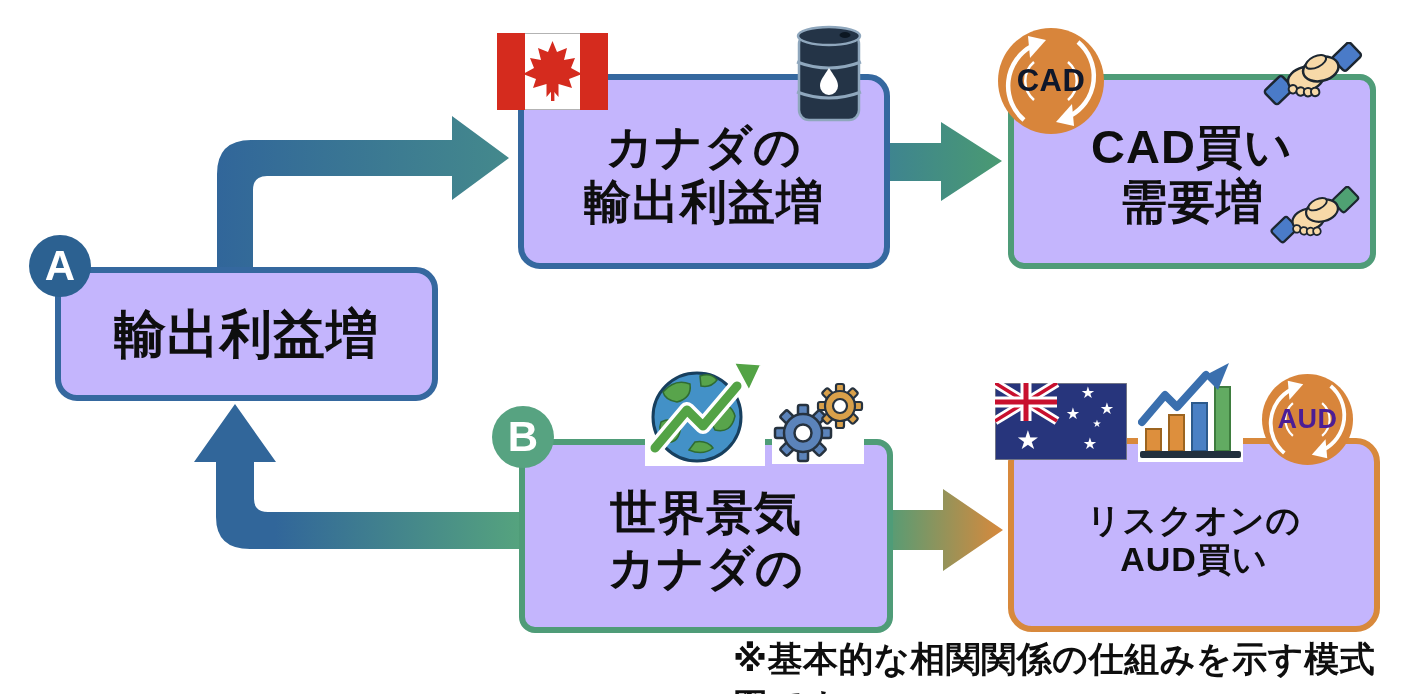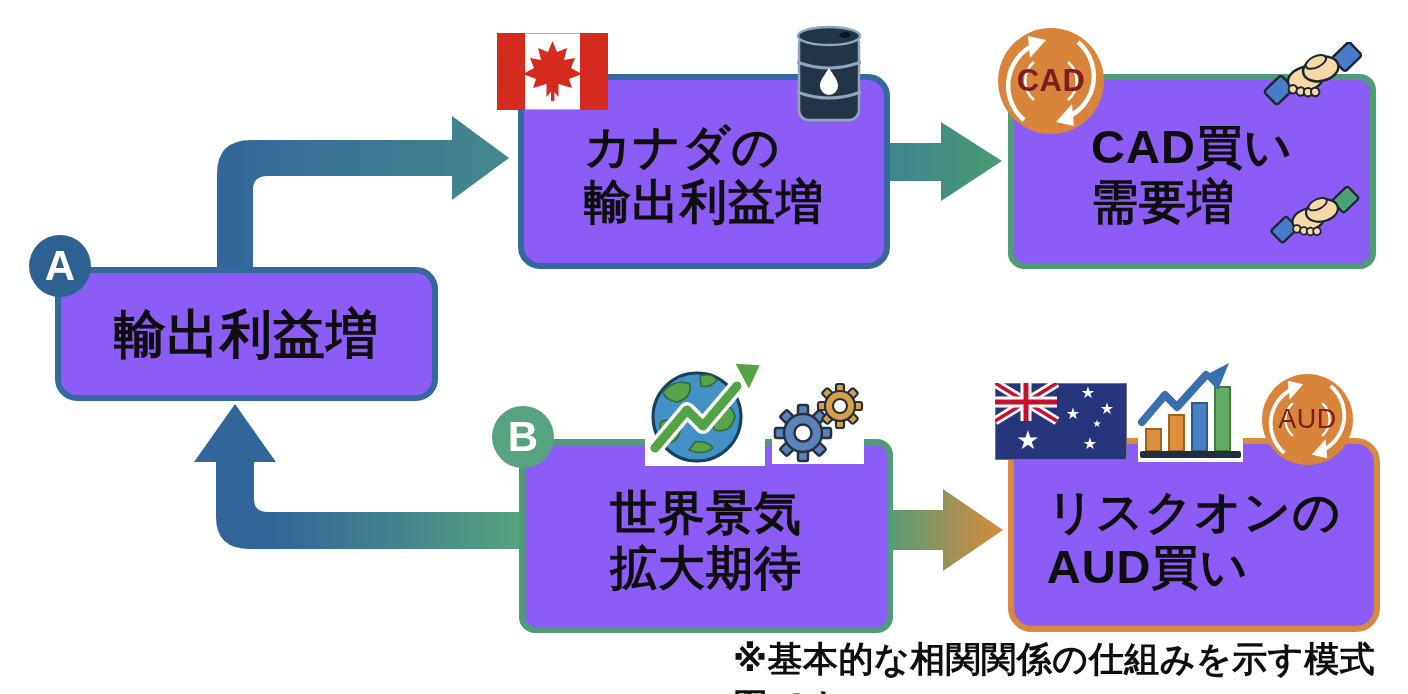--- a/index.html
+++ b/index.html
@@ -3,32 +3,32 @@
 <meta charset="utf-8">
 <style>
   html,body{margin:0;padding:0;background:#ffffff;}
   #stage{
     position:relative;width:1408px;height:694px;background:#ffffff;overflow:hidden;
     font-family:"Liberation Sans","DejaVu Sans",sans-serif;color:#0e0e0e;
   }
   .layer{position:absolute;left:0;top:0;}
   
   .node{
-    position:absolute;background:#8b5cf6;z-index:2;
-    display:flex;align-items:center;justify-content:center;
+    position:absolute;background:#c4b5fd;z-index:2;
+    display:flex;align-items:center;justify-content:center;text-align:center;
     font-weight:900;white-space:pre-line;line-height:1.16;letter-spacing:1px;
   }
   .node-blue{border:6px solid #35689f;border-radius:22px;}
   .node-green{border:6px solid #4f9c78;border-radius:16px;}
   .node-orange{border:6px solid #d8893c;border-radius:24px;}
   #box-a{left:55px;top:267px;width:371px;height:122px;font-size:52px;}
   #box-canada{left:518px;top:74px;width:360px;height:177px;font-size:47px;padding-top:6px;box-sizing:content-box;}
   #box-cad{left:1008px;top:74px;width:356px;height:177px;font-size:47px;padding-top:6px;}
   #box-b{left:519px;top:439px;width:362px;height:172px;font-size:47px;padding-top:10px;}
-  #box-aud{left:1008px;top:438px;width:360px;height:172px;font-size:47px;padding-top:10px;}
+  #box-aud{left:1008px;top:438px;width:360px;height:172px;font-size:34px;padding-top:10px;}
   
   .badge{
     position:absolute;border-radius:50%;z-index:4;color:#ffffff;font-weight:900;
     display:flex;align-items:center;justify-content:center;
   }
   #badge-a{left:29px;top:235px;width:62px;height:62px;background:#2c6191;font-size:42px;}
   #badge-b{left:492px;top:406px;width:62px;height:62px;background:#57a381;font-size:42px;}
   .cycle-badge{background:#d8853b;}
   #badge-cad{left:998px;top:28px;width:106px;height:106px;font-size:31px;letter-spacing:0.5px;}
   #badge-aud{left:1262px;top:374px;width:91px;height:91px;font-size:27px;letter-spacing:0.5px;}
@@ -77,21 +77,21 @@
   <div class="node node-blue" id="box-canada">
     <span>カナダの
 輸出利益増</span>
   </div>
   <div class="node node-green" id="box-cad">
     <span>CAD買い
 需要増</span>
   </div>
   <div class="node node-green" id="box-b">
     <span>世界景気
-拡大期待</span>
+カナダの</span>
   </div>
   <div class="node node-orange" id="box-aud">
     <span>リスクオンの
 AUD買い</span>
   </div>
 
   <div class="badge" id="badge-a">
     <span>A</span>
   </div>
   <div class="badge" id="badge-b">
@@ -100,32 +100,32 @@
 
   <div class="badge cycle-badge" id="badge-cad">
     <svg viewBox="0 0 106 106">
       <path d="M36,34 A25,25 0 0 0 36,72" fill="none" stroke="#fff" stroke-width="2.5"></path>
       <path d="M70,34 A25,25 0 0 1 70,72" fill="none" stroke="#fff" stroke-width="2.5"></path>
       <path d="M26,92 A45,45 0 0 1 34,18" fill="none" stroke="#fff" stroke-width="4.5"></path>
       <polygon points="30,8 48,12 32,30" fill="#fff"></polygon>
       <path d="M80,14 A45,45 0 0 1 72,88" fill="none" stroke="#fff" stroke-width="4.5"></path>
       <polygon points="76,98 58,94 74,76" fill="#fff"></polygon>
     </svg>
-    <span style="color:#7f1d1d;font-weight:900;">CAD</span>
+    <span style="color:#0f172a;font-weight:900;">CAD</span>
   </div>
   <div class="badge cycle-badge" id="badge-aud">
     <svg viewBox="0 0 106 106">
       <path d="M36,34 A25,25 0 0 0 36,72" fill="none" stroke="#fff" stroke-width="2.5"></path>
       <path d="M70,34 A25,25 0 0 1 70,72" fill="none" stroke="#fff" stroke-width="2.5"></path>
       <path d="M26,92 A45,45 0 0 1 34,18" fill="none" stroke="#fff" stroke-width="4.5"></path>
       <polygon points="30,8 48,12 32,30" fill="#fff"></polygon>
       <path d="M80,14 A45,45 0 0 1 72,88" fill="none" stroke="#fff" stroke-width="4.5"></path>
       <polygon points="76,98 58,94 74,76" fill="#fff"></polygon>
     </svg>
-    <span style="color:#7f1d1d;font-weight:400;">AUD</span>
+    <span style="color:#4c1d95;font-weight:700;">AUD</span>
   </div>
 
   <svg class="icon" style="left:497px;top:33px;" width="111" height="77" viewBox="0 0 111 77">
     <rect x="0" y="0" width="111" height="77" fill="#ffffff" stroke="#9a9a9a" stroke-width="1.5"></rect>
     <rect x="0" y="0" width="28" height="77" fill="#d52b1e"></rect>
     <rect x="83" y="0" width="28" height="77" fill="#d52b1e"></rect>
     <path fill="#d52b1e" d="M55.5 8 L60 19 L70 15 L67 27 L78 25 L74 35 L85 41 L72 46 L75 55 L61.5 51 L61.5 64 L55.5 57 L49.5 64 L49.5 51 L36 55 L39 46 L26 41 L37 35 L33 25 L44 27 L41 15 L51 19 Z"></path>
     <rect x="54" y="54" width="3.4" height="14" fill="#d52b1e"></rect>
   </svg>
 

